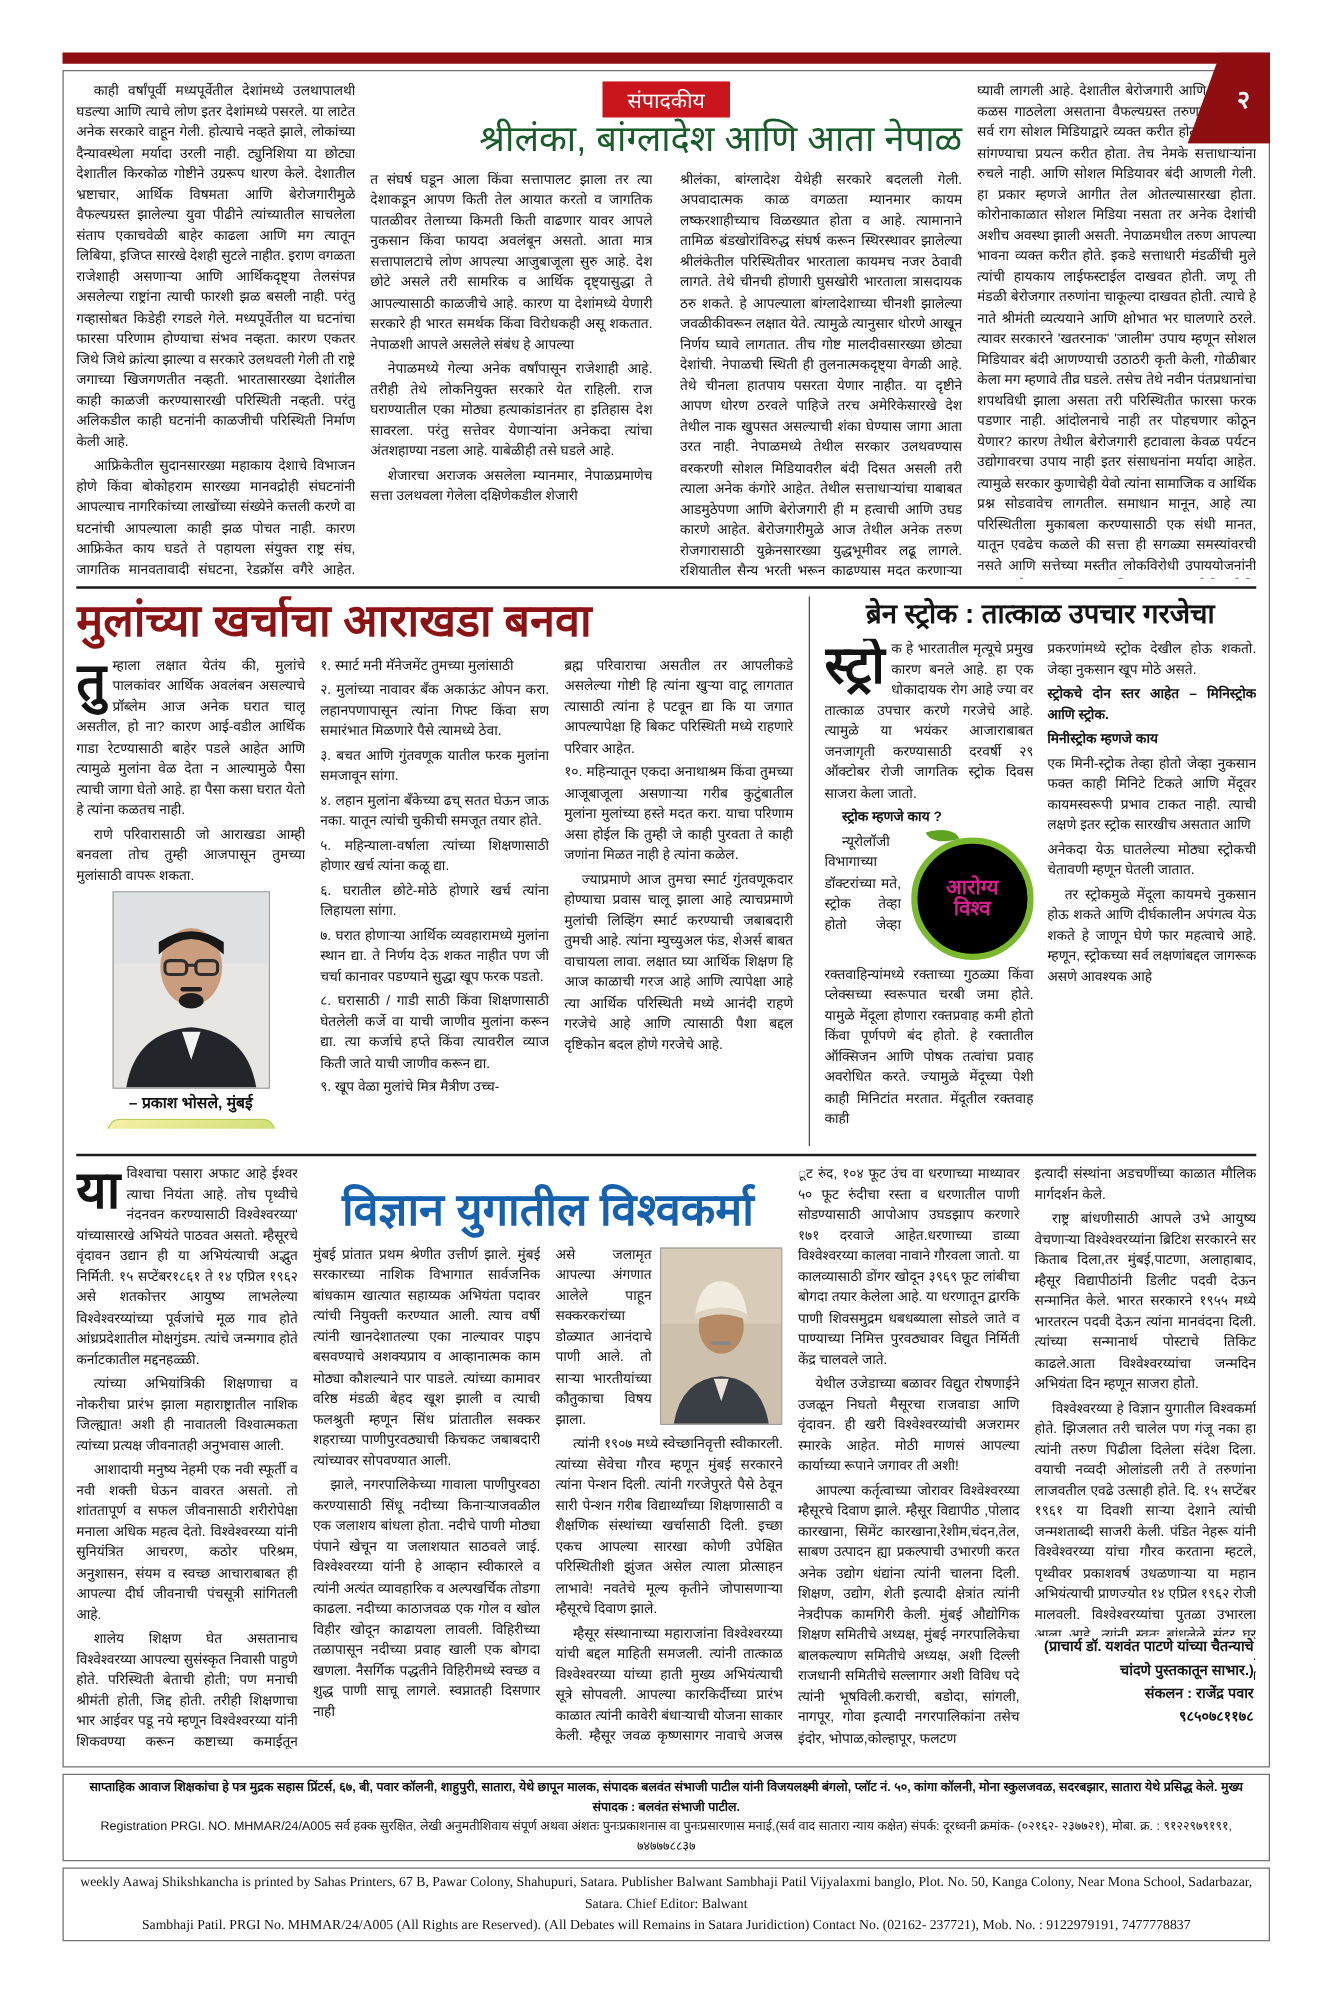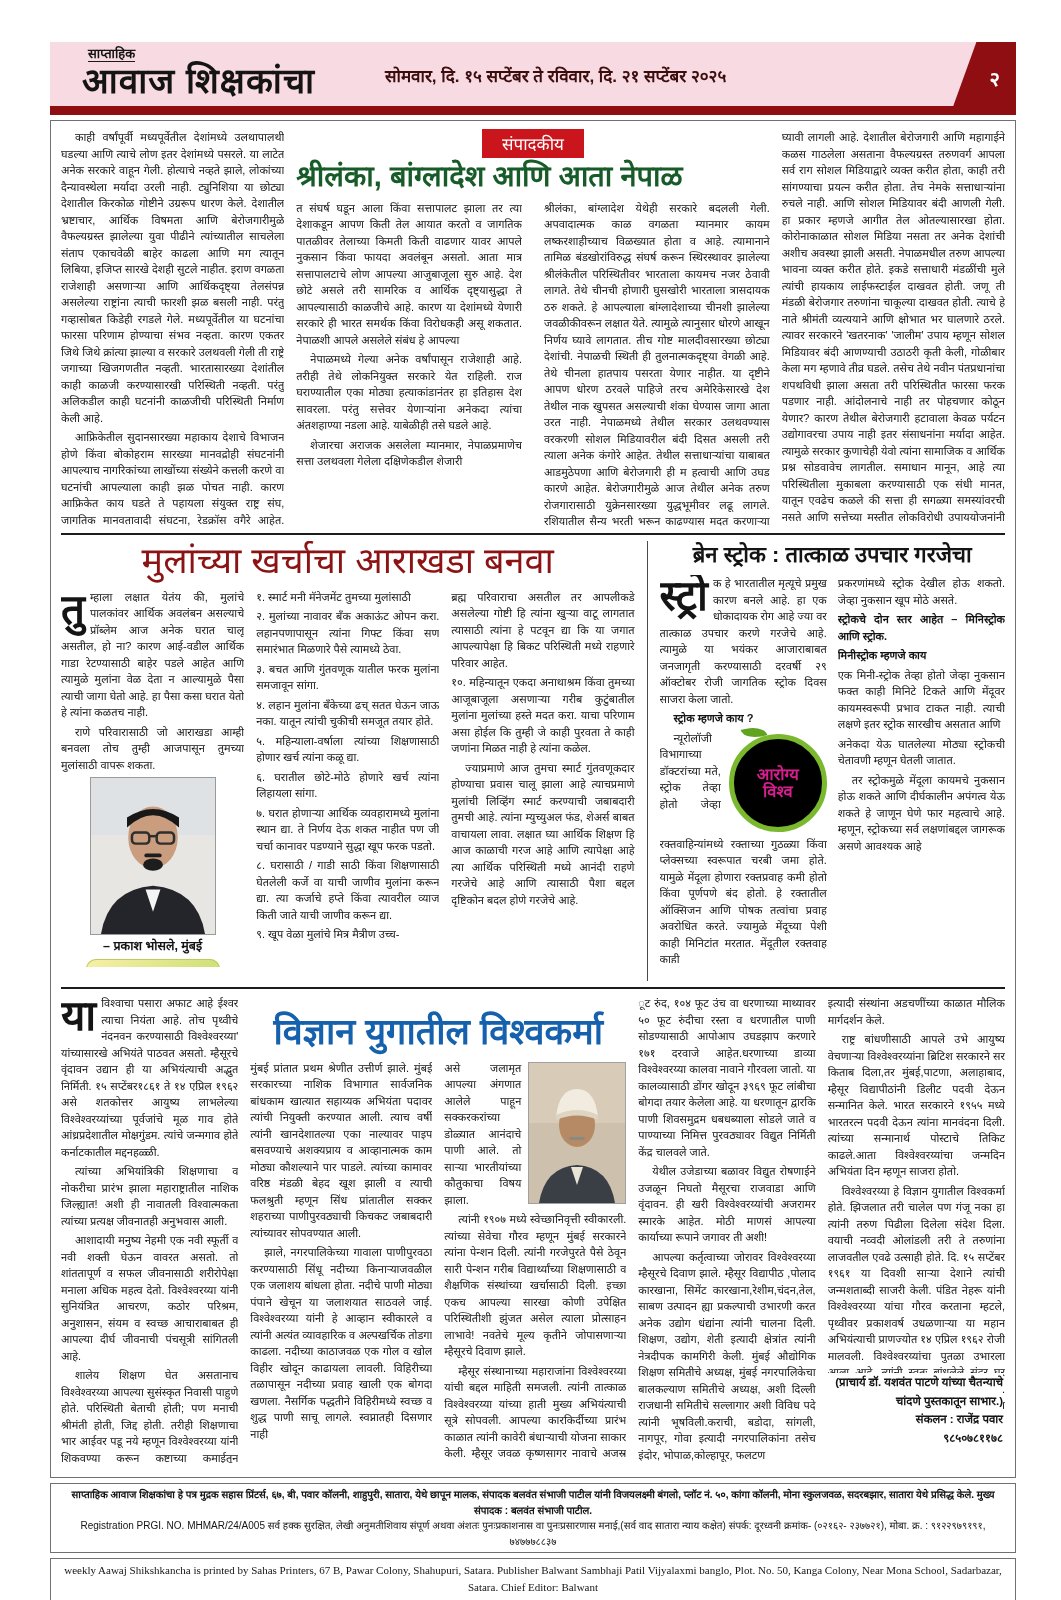--- a/index.html
+++ b/index.html
@@ -26,27 +26,27 @@
 
   .col{flex:1;font-size:11px;line-height:1.5;text-align:justify;overflow:hidden;}
   .col p{margin:0 0 3px 0;text-indent:14px;}
   .col p.flush{text-indent:0;}
   .subhead{font-weight:bold;}
 
   
   .ed{display:flex;gap:12px;height:398px;overflow:hidden;}
   .ed-mid{flex:2.12;display:flex;flex-direction:column;min-width:0;}
   .badge{align-self:center;background:#c9151b;color:#ffffff;font-weight:normal;font-size:17px;padding:3px 20px;}
-  .ed-h{color:#175c28;font-weight:bold;font-size:29px;text-align:left;margin:3px 0 7px;line-height:1.1;}
+  .ed-h{color:#175c28;font-weight:normal;font-size:29px;text-align:right;margin:3px 0 7px;line-height:1.1;}
   .ed-cols{display:flex;gap:22px;flex:1;overflow:hidden;}
 
   
   .mid{display:flex;height:440px;overflow:hidden;}
   .money{flex:1.66;min-width:0;padding-right:6px;}
-  .money-h{color:#8c1313;font-size:36px;font-weight:normal;text-align:center;margin:0 0 8px;line-height:1.1;}
+  .money-h{color:#8c1313;font-size:36px;font-weight:bold;margin:0 0 8px;line-height:1.1;}
   .money-cols{display:flex;gap:12px;height:378px;overflow:hidden;}
   .vdiv{width:1px;background:#4a4a4a;margin:0 6px;}
   .stroke{flex:1;min-width:0;padding-left:6px;}
   .stroke-h{font-size:22px;font-weight:bold;text-align:center;margin:2px 0 8px;line-height:1.1;}
   .stroke-cols{display:flex;gap:11px;height:388px;overflow:hidden;}
 
   .dropcap{float:left;font-size:42px;font-weight:bold;line-height:.85;margin:3px 5px 0 0;}
 
   .photoframe{width:126px;margin:4px auto 2px;text-align:center;}
   .photoframe svg{border:1px solid #9a9a9a;display:block;margin:0 auto;background:#e9e9e7;}
@@ -75,27 +75,20 @@
   .fbox .b{font-weight:bold;}
   .fbox.en{font-family:"Liberation Serif","DejaVu Serif",serif;font-size:11px;}
 </style>
 </head>
 <body>
 
 <div class="page">
   <div class="inner">
 
     <div class="header">
-      <div class="band">
-        <div class="mast">
-          <span class="tagline">साप्ताहिक</span>
-          <div class="title">आवाज शिक्षकांचा</div>
-        </div>
-        <div class="date">सोमवार, दि. १५ सप्टेंबर ते रविवार, दि. २१ सप्टेंबर २०२५</div>
-      </div>
       <div class="redbar"></div>
       <div class="corner">
         <span>२</span>
       </div>
     </div>
 
     <div class="main">
 
       <section class="ed">
         <div class="col">

